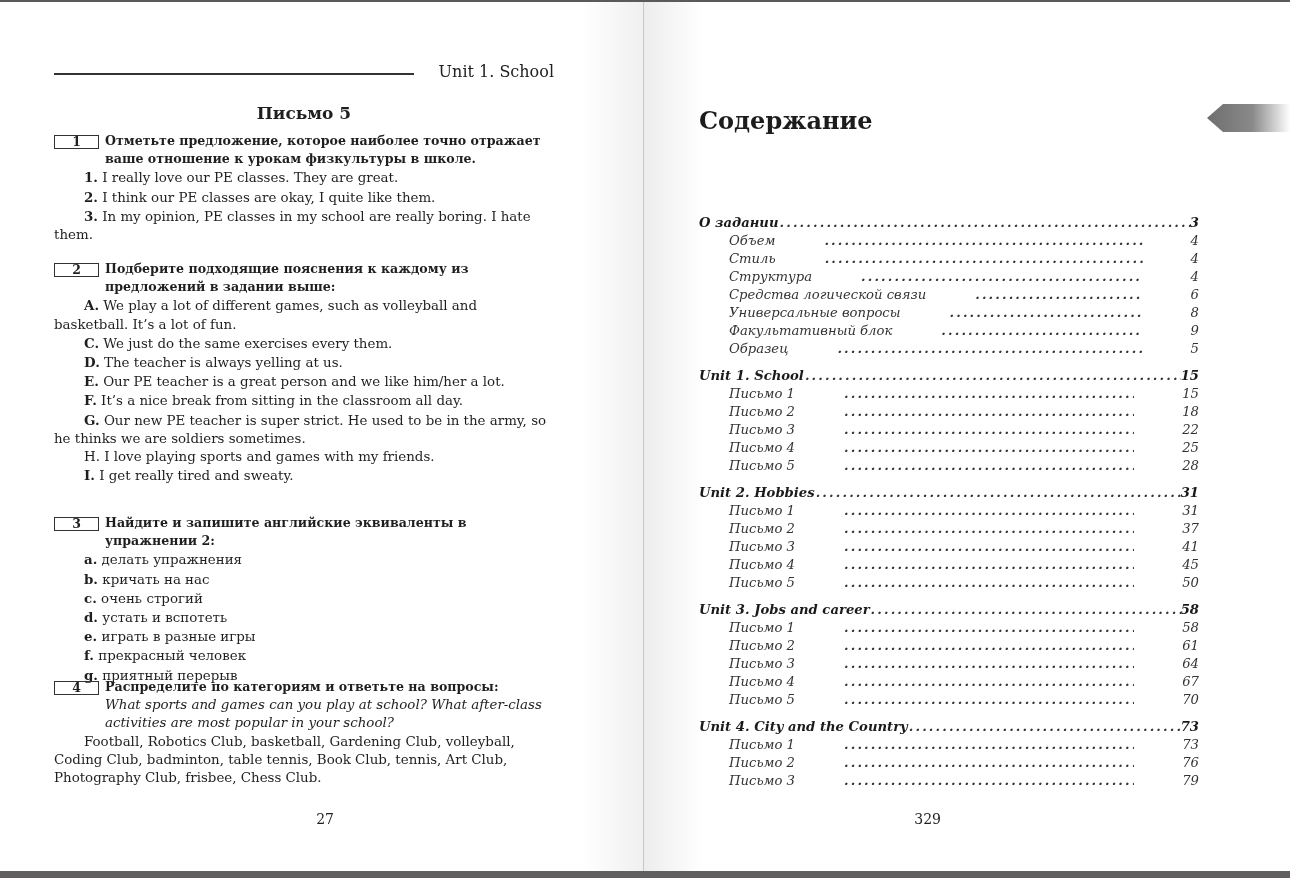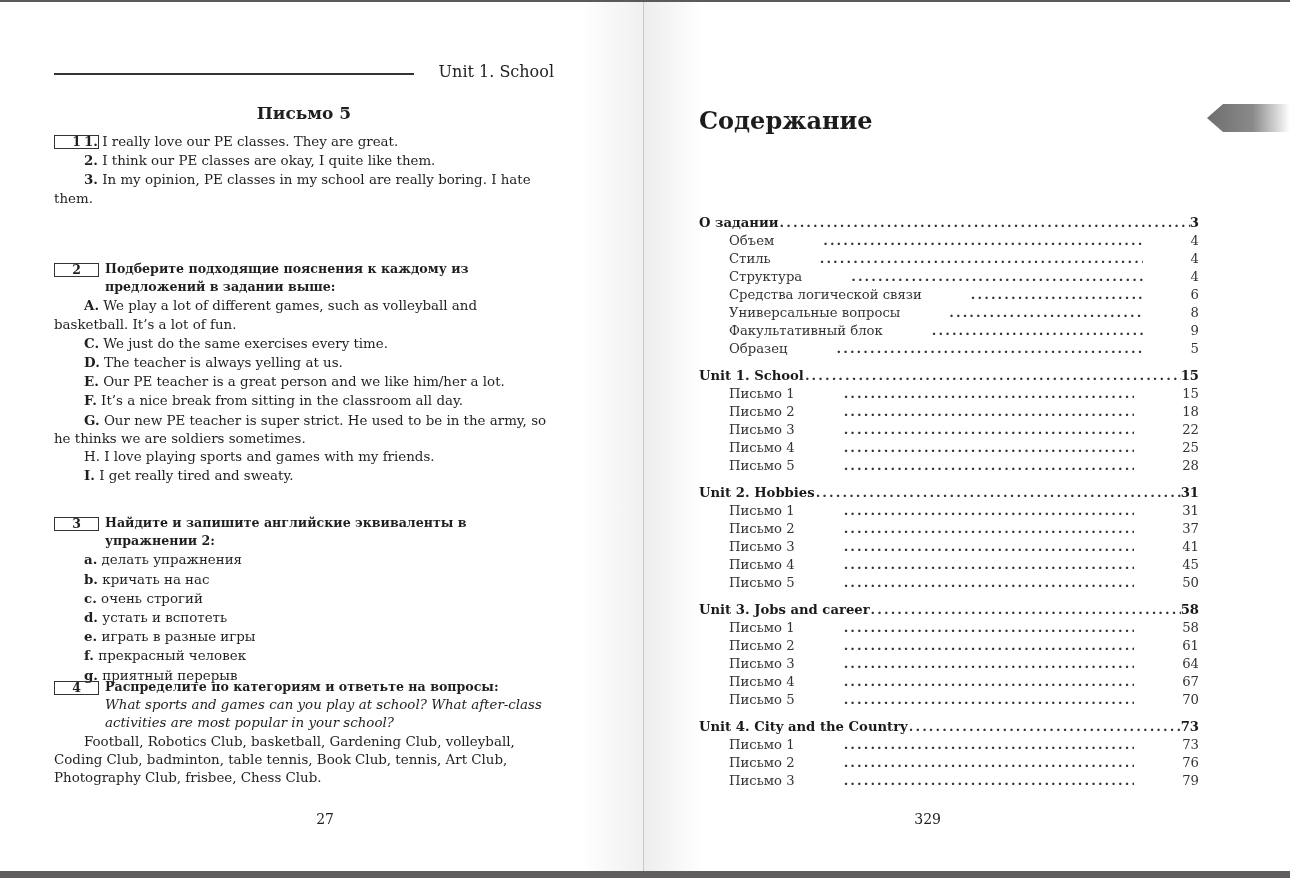--- a/index.html
+++ b/index.html
@@ -34,21 +34,21 @@
   .indent { text-indent: 30px; margin: 0; }
   .sub { padding-left: 30px; margin: 0; }
   .b { font-weight: bold; }
   .it { font-style: italic; padding-left: 51px; margin: 0; }
   .page-num { position: absolute; font-size: 14px; line-height: 18px; text-align: right; width: 60px; }
 
   
   .toc-title { position: absolute; left: 699px; top: 100px; font-size: 24px; line-height: 42px; font-weight: bold; color: #1c1c1c; }
   .tab-marker { position: absolute; left: 1207px; top: 104px; width: 83px; height: 28px; }
   .toc { position: absolute; left: 699px; top: 214px; width: 500px; font-size: 13.2px; }
-  .toc-row { display: flex; align-items: flex-start; height: 18px; line-height: 18px; white-space: nowrap; overflow: hidden; }
+  .toc-row { display: flex; align-items: flex-start; height: 18px; line-height: 18px; white-space: nowrap; overflow: hidden; font-style: italic; }
   .toc-row.section { font-weight: bold; color: #1a1a1a; }
   .toc-row.item { padding-left: 30px; color: #333; gap: 48px; }
   .toc-row .lbl { flex: 0 0 auto; }
   .toc-row .dots { flex: 1 1 auto; overflow: hidden; letter-spacing: 2.1px; color: #333; font-weight: bold; padding: 0 1px; }
   .toc-row .dots::before { content: "........................................................................................................................"; }
   .toc-row .pg { flex: 0 0 auto; text-align: right; }
   .toc-gap { height: 9px; }
 </style>
 </head>
 <body>
@@ -63,33 +63,34 @@
 <div class="running-head">
   <div class="running-rule"></div>
   <div class="running-title">Unit 1. School</div>
 </div>
 
 <div class="letter-title">Письмо 5</div>
 
 <div class="lp" style="top:132px">
   <div class="task-head">
     <span class="task-num">1</span>
+    <span>Отметьте предложение, которое наиболее точно отражает ваше отношение к урокам физкультуры в школе.</span>
   </div>
   <p class="indent"><span class="b">1.</span> <span>I really love our PE classes. They are great.</span></p>
   <p class="indent"><span class="b">2.</span> <span>I think our PE classes are okay, I quite like them.</span></p>
   <p class="indent"><span class="b">3.</span> <span>In my opinion, PE classes in my school are really boring. I hate them.</span></p>
 </div>
 
 <div class="lp" style="top:260px">
   <div class="task-head">
     <span class="task-num">2</span>
     <span>Подберите подходящие пояснения к каждому из предложений в задании выше:</span>
   </div>
   <p class="indent"><span class="b">A.</span> <span>We play a lot of different games, such as volleyball and basketball. It’s a lot of fun.</span></p>
-  <p class="indent"><span class="b">C.</span> <span>We just do the same exercises every time.</span></p>
+  <p class="indent"><span class="b">C.</span> <span>We just do the same exercises every them.</span></p>
   <p class="indent"><span class="b">D.</span> <span>The teacher is always yelling at us.</span></p>
   <p class="indent"><span class="b">E.</span> <span>Our PE teacher is a great person and we like him/her a lot.</span></p>
   <p class="indent"><span class="b">F.</span> <span>It’s a nice break from sitting in the classroom all day.</span></p>
   <p class="indent"><span class="b">G.</span> <span>Our new PE teacher is super strict. He used to be in the army, so he thinks we are soldiers sometimes.</span></p>
   <p class="indent"><span>H.</span> <span>I love playing sports and games with my friends.</span></p>
   <p class="indent"><span class="b">I.</span> <span>I get really tired and sweaty.</span></p>
 </div>
 
 <div class="lp" style="top:514px">
   <div class="task-head">

